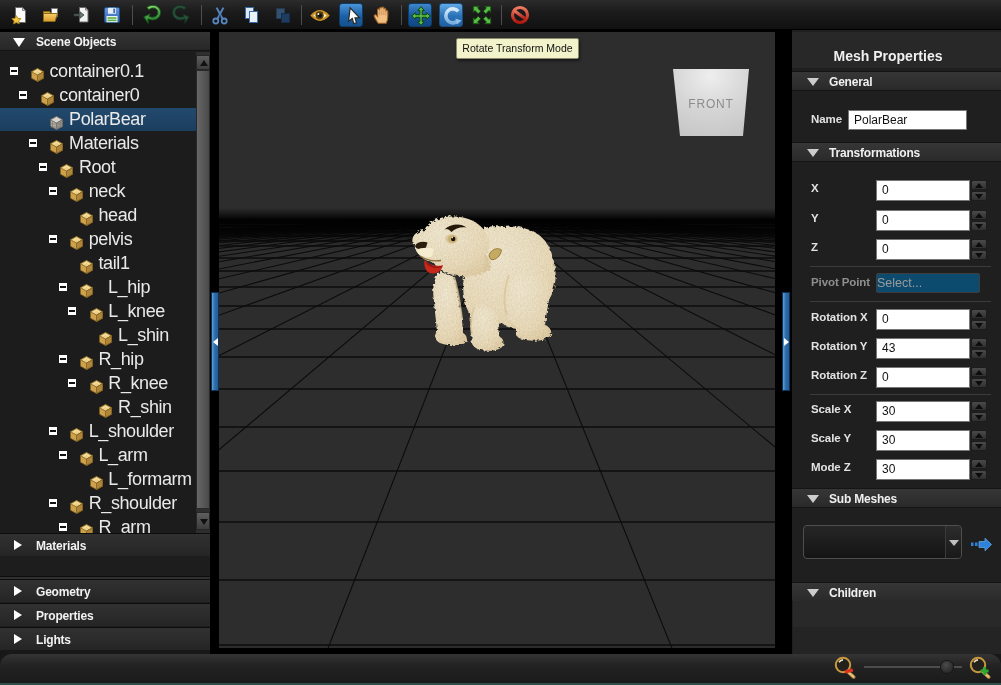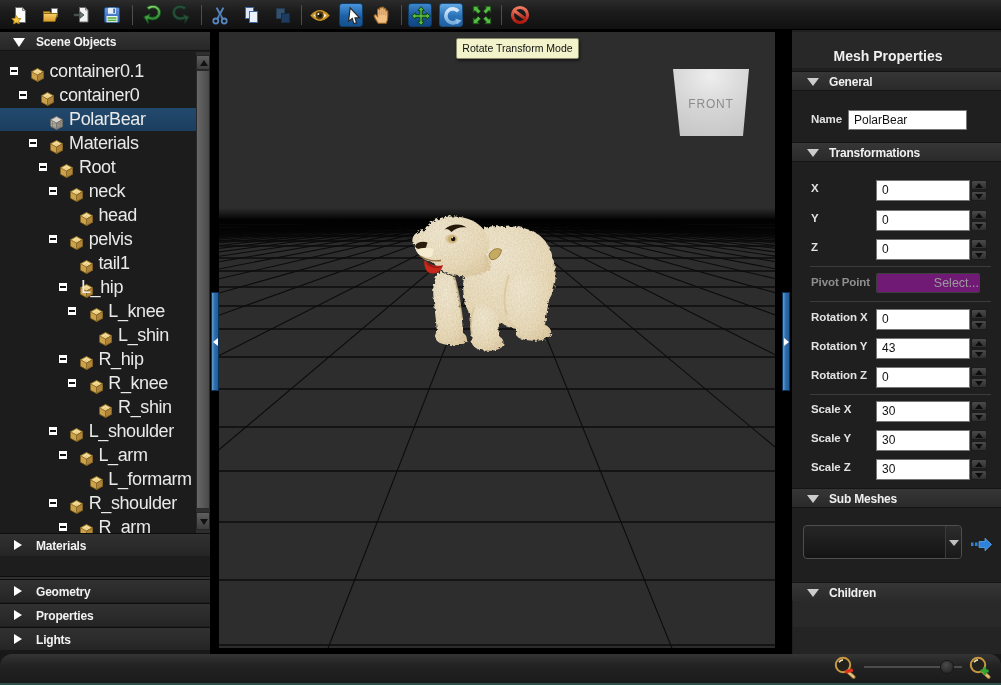--- a/index.html
+++ b/index.html
@@ -46,21 +46,21 @@
 .sechdr b{position:absolute;left:37px;top:3px;font-size:12px;letter-spacing:-0.2px;color:#f0f0f0}
 .sechdr .tri{position:absolute;left:15px;top:6px;width:0;height:0;border-left:6px solid transparent;border-right:6px solid transparent;border-top:8px solid #ccc}
 .plabel{position:absolute;left:19px;font-size:11.5px;letter-spacing:-0.1px;font-weight:bold;color:#e2e2e2}
 .pinput{position:absolute;background:#fff;border:1px solid #767676;font-size:12px;color:#111;line-height:19px;padding-left:5px}
 .spin{position:absolute;width:16px;height:21px}
 .spin .u,.spin .d{position:absolute;left:0;width:16px;height:10px;background:linear-gradient(#4a4a4a,#303030);border:1px solid #1c1c1c;border-radius:2px}
 .spin .u{top:0}.spin .d{top:11px}
 .spin .u:after{content:"";position:absolute;left:3px;top:2px;border-left:4.5px solid transparent;border-right:4.5px solid transparent;border-bottom:5.5px solid #0c0c0c}
 .spin .d:after{content:"";position:absolute;left:3px;top:2px;border-left:4.5px solid transparent;border-right:4.5px solid transparent;border-top:5.5px solid #0c0c0c}
 .pdiv{position:absolute;left:18px;width:181px;height:1px;background:#3c3c3c}
-#selbtn{position:absolute;left:84px;top:243px;width:104px;height:20px;background:#701a75;border:1px solid #3e3e3e;border-radius:2px;color:#9b9b9b;font-size:12.5px;text-align:right;line-height:18px}
+#selbtn{position:absolute;left:84px;top:243px;width:104px;height:20px;background:#0c4a6e;border:1px solid #3e3e3e;border-radius:2px;color:#9b9b9b;font-size:12.5px;text-align:left;line-height:18px}
 #dropdown{position:absolute;left:11px;top:495px;width:159px;height:34px;background:linear-gradient(#262626,#141414);border:1px solid #4e4e4e;border-radius:4px}
 #ddbtn{position:absolute;right:0;top:0;width:16px;height:32px;background:linear-gradient(#2c2c2c,#191919);border-left:1px solid #3a3a3a;border-radius:0 4px 4px 0}
 #ddbtn:after{content:"";position:absolute;left:3px;top:14px;border-left:5px solid transparent;border-right:5px solid transparent;border-top:6px solid #c0c0c0}
 #bbar{position:absolute;left:0;top:654px;width:1001px;height:29px;background:linear-gradient(#343434,#232323 40%,#1a1a1a);border-radius:12px 12px 0 0}
 #bline{position:absolute;left:0;top:683px;width:1001px;height:2px;background:#2d504b}
 #slider{position:absolute;left:864px;top:666px;width:98px;height:2px;background:#4c4c4c}
 #sknob{position:absolute;left:940px;top:660px;width:14px;height:14px;border-radius:50%;background:radial-gradient(circle at 5px 4px,#4a4a4a,#2c2c2c 70%);border:1px solid #171717}
 </style></head>
 <body>
 <div id="stage">
@@ -311,21 +311,21 @@
           <span style="position:absolute;left:98.5px;top:0">tail1</span>
         </div>
         <div class="trow" style="left:0;top:223px;width:210px">
           <span class="minus" style="left:58.6px;top:8px"></span>
           <span class="cube" style="left:79.7px;top:5px"><svg width="13" height="14" viewBox="0 0 13 14">
               <path d="M6.5 0.5L12.5 3.8V10.2L6.5 13.5L0.5 10.2V3.8Z" fill="#cda24c" stroke="#80601e" stroke-width="0.8"></path>
               <path d="M6.5 0.5L12.5 3.8L6.5 7.1L0.5 3.8Z" fill="#ecd086" stroke="#80601e" stroke-width="0.8"></path>
               <path d="M6.5 7.1L12.5 3.8V10.2L6.5 13.5Z" fill="#b0873a" stroke="#80601e" stroke-width="0.8"></path>
               <path d="M3.2 4.1l3.3-1.9 3.3 1.9" stroke="#f6e6b0" stroke-width="0.9" fill="none"></path>
             </svg></span>
-          <span style="position:absolute;left:81px;top:0">L_hip</span>
+          <span style="position:absolute;left:108px;top:0">L_hip</span>
         </div>
         <div class="trow" style="left:0;top:247px;width:210px">
           <span class="minus" style="left:68.4px;top:8px"></span>
           <span class="cube" style="left:89.5px;top:5px"><svg width="13" height="14" viewBox="0 0 13 14">
               <path d="M6.5 0.5L12.5 3.8V10.2L6.5 13.5L0.5 10.2V3.8Z" fill="#cda24c" stroke="#80601e" stroke-width="0.8"></path>
               <path d="M6.5 0.5L12.5 3.8L6.5 7.1L0.5 3.8Z" fill="#ecd086" stroke="#80601e" stroke-width="0.8"></path>
               <path d="M6.5 7.1L12.5 3.8V10.2L6.5 13.5Z" fill="#b0873a" stroke="#80601e" stroke-width="0.8"></path>
               <path d="M3.2 4.1l3.3-1.9 3.3 1.9" stroke="#f6e6b0" stroke-width="0.9" fill="none"></path>
             </svg></span>
           <span style="position:absolute;left:108.3px;top:0">L_knee</span>
@@ -584,21 +584,21 @@
       <div class="spin" style="left:179px;top:371px">
         <span class="u"></span>
         <span class="d"></span>
       </div>
       <div class="plabel" style="top:402px">Scale Y</div>
       <div class="pinput" style="left:84px;top:400px;width:94px;height:21px">30</div>
       <div class="spin" style="left:179px;top:400px">
         <span class="u"></span>
         <span class="d"></span>
       </div>
-      <div class="plabel" style="top:431px">Scale Z</div>
+      <div class="plabel" style="top:431px">Mode Z</div>
       <div class="pinput" style="left:84px;top:429px;width:94px;height:21px">30</div>
       <div class="spin" style="left:179px;top:429px">
         <span class="u"></span>
         <span class="d"></span>
       </div>
       <div class="sechdr" style="top:458px">
         <span class="tri"></span>
         <b>Sub Meshes</b>
       </div>
       <div id="dropdown">

